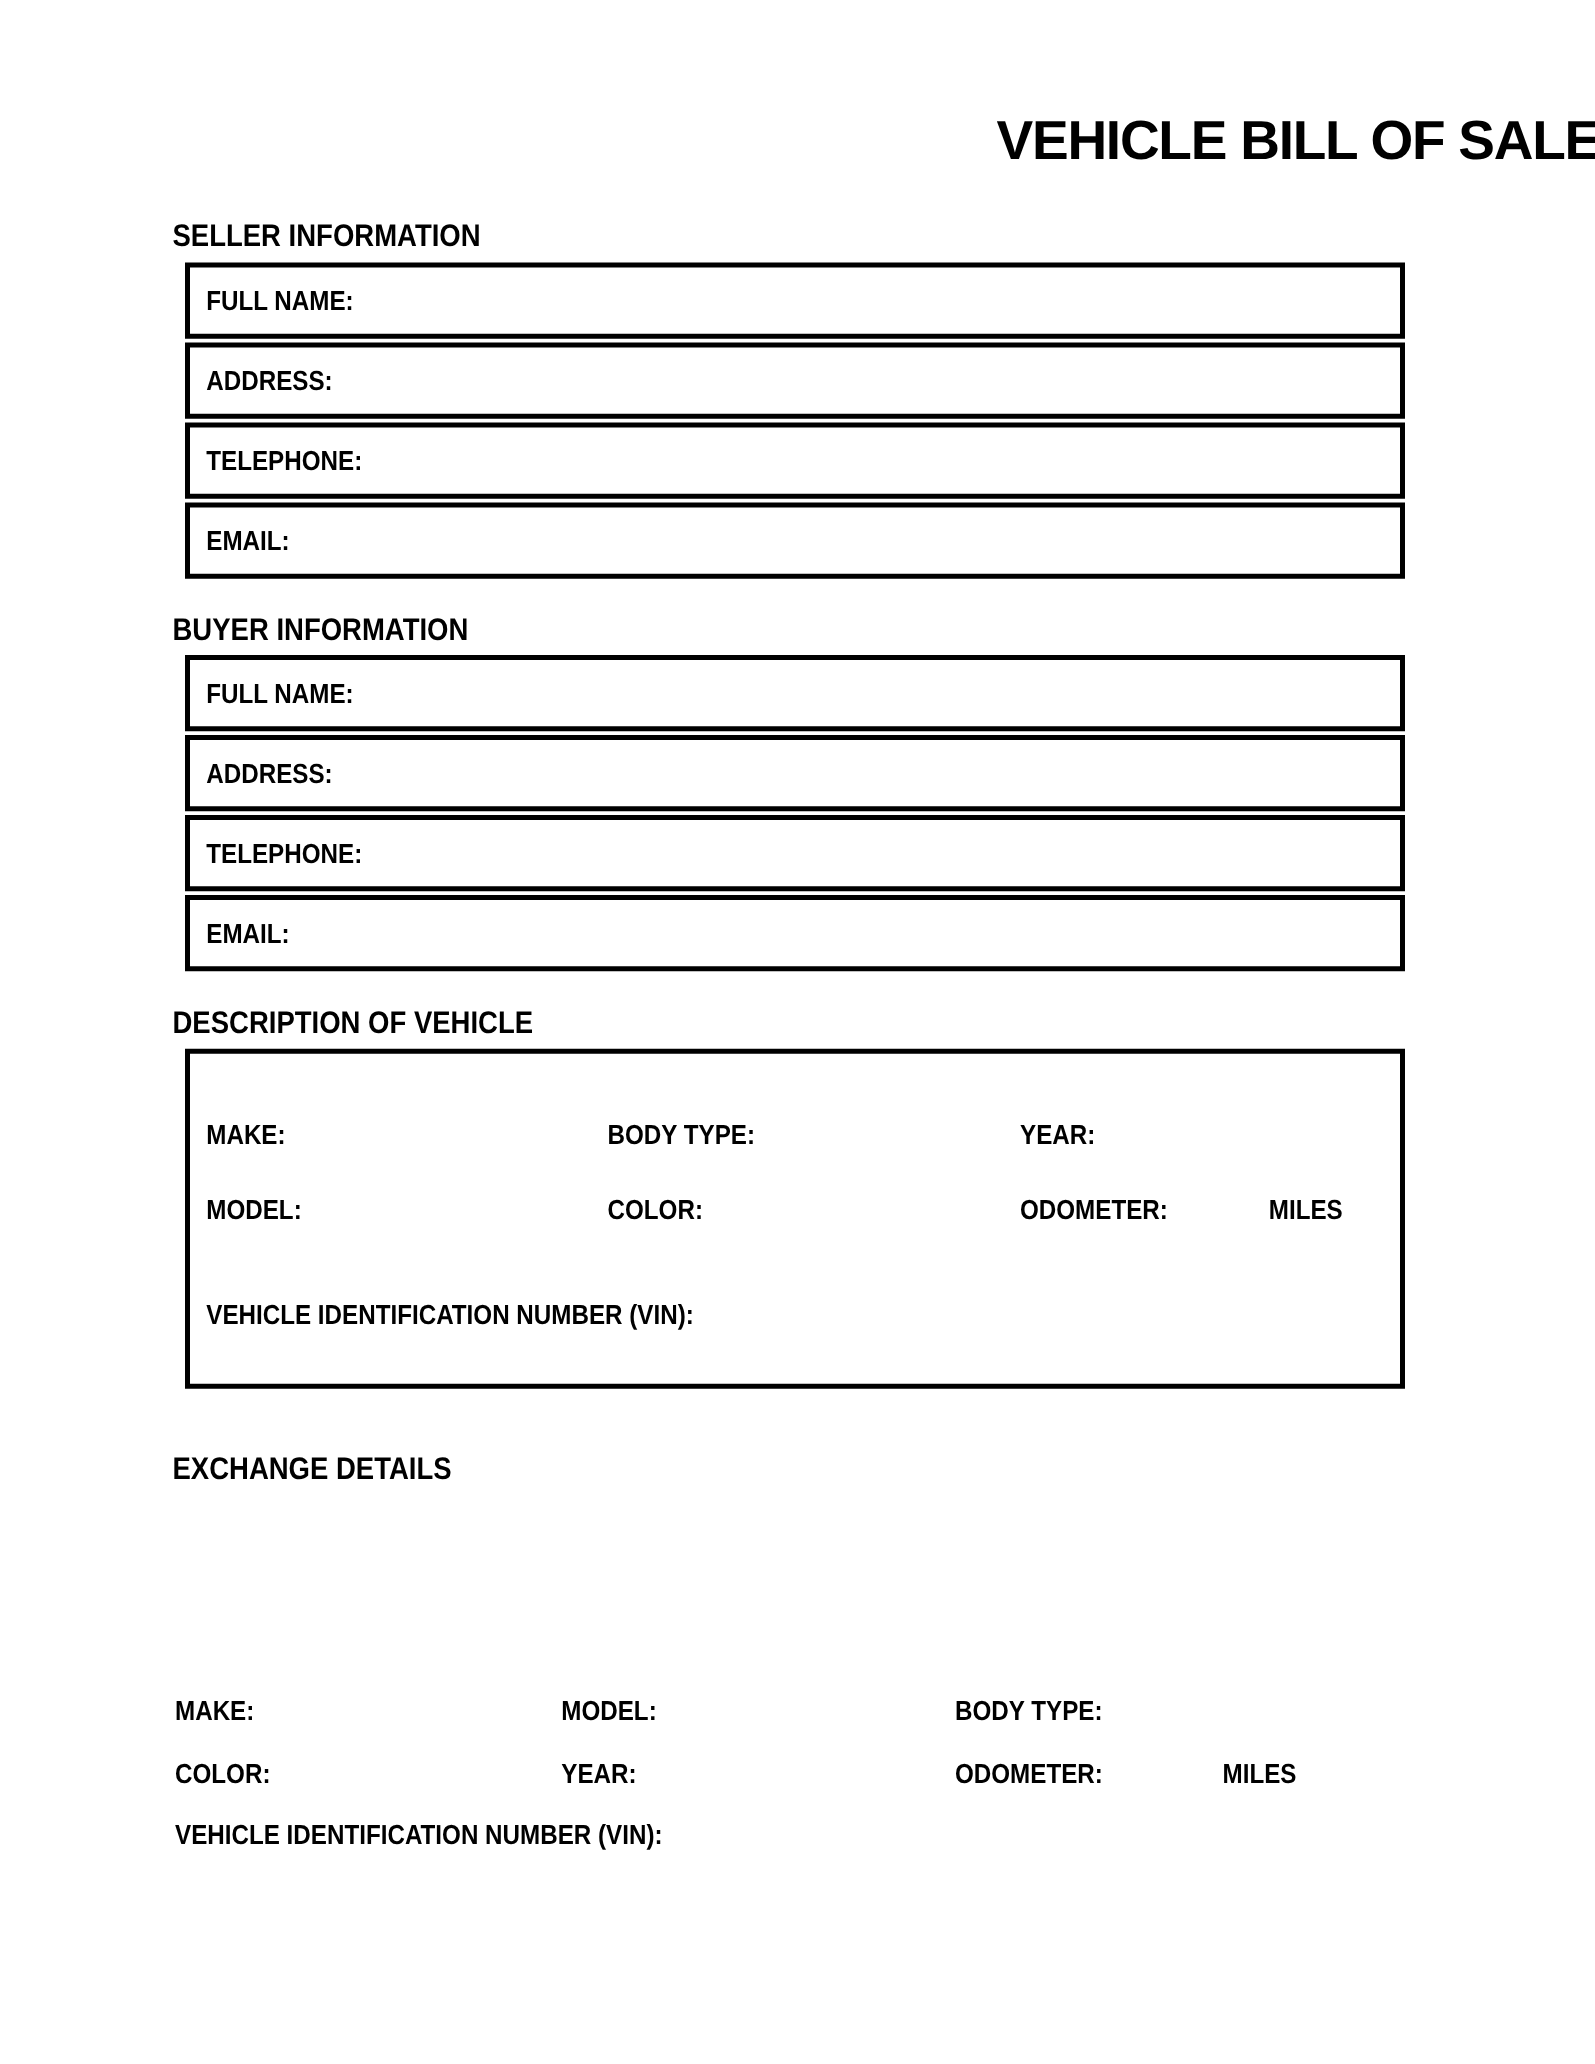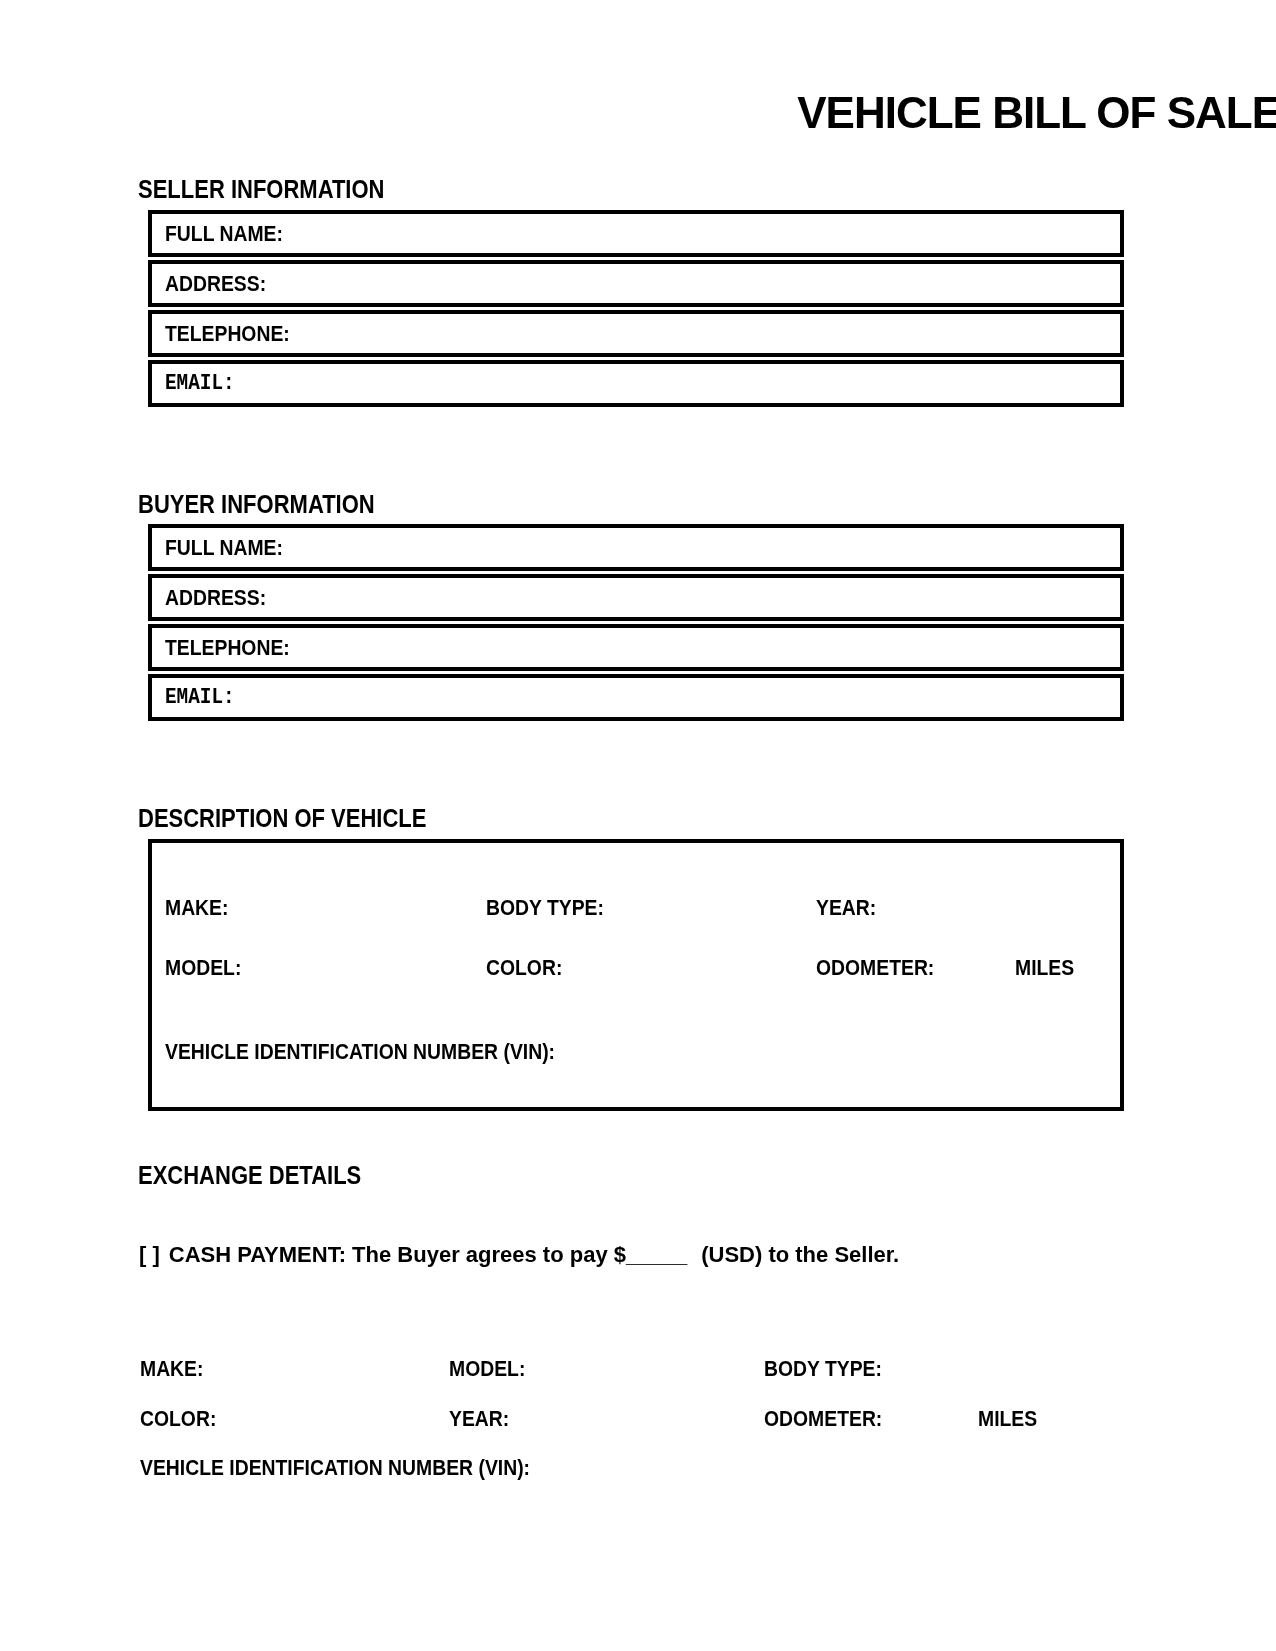--- a/index.html
+++ b/index.html
@@ -11,25 +11,25 @@
     position:absolute; top:84px; left:0; width:100%; margin:4px;
     text-align:right; font-size:44px; font-weight:700; letter-spacing:-1px;
     white-space:nowrap;
   }
   .heading {
     position:absolute; font-size:25px; font-weight:700; white-space:nowrap;
     transform:scaleX(0.88); transform-origin:0 50%;
   }
   .fieldbox { position:absolute; left:148px; width:976px; }
   .fieldrow {
-    box-sizing:border-box; height:47px; border:4px solid #000000;
+    box-sizing:border-box; height:61px; border:4px solid #000000;
     margin-bottom:3px; display:flex; align-items:center; padding-left:13px;
     background:#ffffff;
   }
-  .fieldrow:last-child { margin-bottom:4px;font-family:Liberation Mono, monospace; }
+  .fieldrow:last-child { margin-bottom:4px; }
   .lbl {
     font-size:22px; font-weight:700; white-space:nowrap; display:inline-block;
     transform:scaleX(0.88); transform-origin:0 50%;
   }
   .descbox {
     position:absolute; left:148px; top:839px; width:976px; height:272px;
     box-sizing:border-box; border:4px solid #000000; background:#ffffff;
   }
   .descbox .lbl { position:absolute; }
   .absline {
@@ -86,23 +86,20 @@
     <span class="lbl" style="left:664px;top:52px;">YEAR:</span>
     <span class="lbl" style="left:13px;top:112px;">MODEL:</span>
     <span class="lbl" style="left:334px;top:112px;">COLOR:</span>
     <span class="lbl" style="left:664px;top:112px;">ODOMETER:</span>
     <span class="lbl" style="left:863px;top:112px;">MILES</span>
     <span class="lbl" style="left:13px;top:196px;">VEHICLE IDENTIFICATION NUMBER (VIN):</span>
   </div>
 
   <div class="heading" style="top:1161px;left:138px;">EXCHANGE DETAILS</div>
 
-  <div class="absline" style="top:1242px;left:139px;">
-    <span class="cb">[ ]</span><span>CASH PAYMENT: The Buyer agrees to pay $</span><span class="blank wide">_____</span><span>(USD) to the Seller.</span>
-  </div>
 
 
   <span class="lbl glabel" style="left:140px;top:1356px;">MAKE:</span>
   <span class="lbl glabel" style="left:449px;top:1356px;">MODEL:</span>
   <span class="lbl glabel" style="left:764px;top:1356px;">BODY TYPE:</span>
 
   <span class="lbl glabel" style="left:140px;top:1406px;">COLOR:</span>
   <span class="lbl glabel" style="left:449px;top:1406px;">YEAR:</span>
   <span class="lbl glabel" style="left:764px;top:1406px;">ODOMETER:</span>
   <span class="lbl glabel" style="left:978px;top:1406px;">MILES</span>

